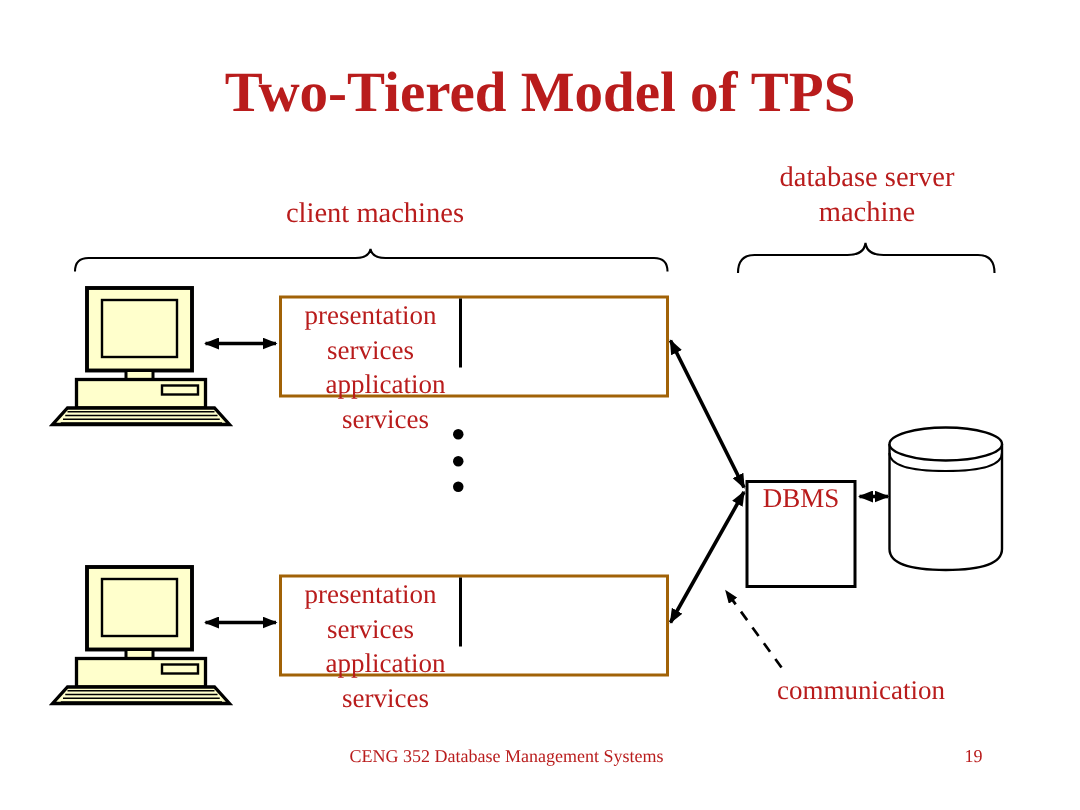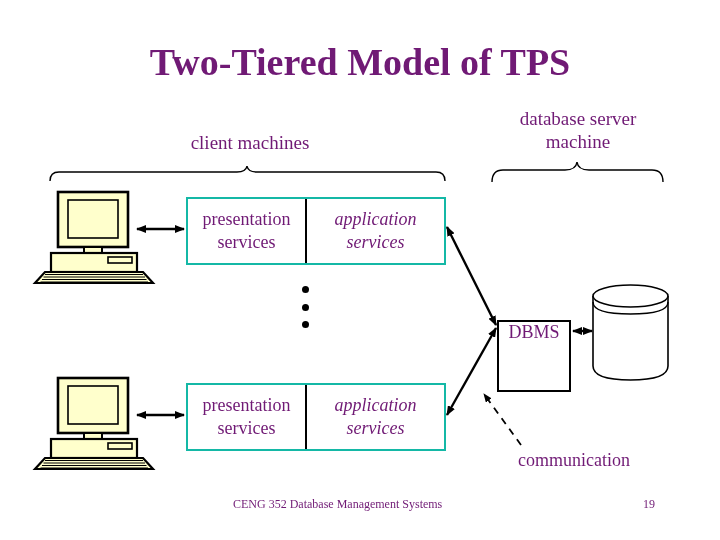--- a/index.html
+++ b/index.html
@@ -7,21 +7,21 @@
     padding: 0;
     background: #ffffff;
   }
   #slide {
     position: relative;
     width: 720px;
     height: 540px;
     background: #ffffff;
     overflow: hidden;
     font-family: "Liberation Serif", "DejaVu Serif", serif;
-    color: #701a75;
+    color: #b91c1c;
   }
   #slide svg.layer {
     position: absolute;
     left: 0;
     top: 0;
     width: 720px;
     height: 540px;
     pointer-events: none;
   }
   .abs { position: absolute; }
@@ -42,37 +42,38 @@
   .group-caption {
     text-align: center;
     font-size: 19px;
     line-height: 23px;
   }
   #caption-client { left: 140px; top: 131px; width: 220px; }
   #caption-server { left: 478px; top: 107px; width: 200px; }
 
   
   .svc-row {
-    border: 2px solid #14b8a6;
+    border: 2px solid #a16207;
     box-sizing: border-box;
     display: flex;
+    flex-direction: column;
   }
   .svc-cell {
     box-sizing: border-box;
     display: flex;
     flex-direction: column;
     align-items: center;
     justify-content: center;
     font-size: 18px;
     line-height: 23px;
     text-align: center;
     white-space: nowrap;
   }
   .svc-cell.left  { width: 120px; border-right: 2px solid #000; }
-  .svc-cell.right { width: 138px; font-style: italic; }
+  .svc-cell.right { width: 138px; }
   #svc-row-top    { left: 186px; top: 197px; width: 260px; height: 68px; }
   #svc-row-bottom { left: 186px; top: 383px; width: 260px; height: 68px; }
 
   
   #dbms-box {
     left: 497px; top: 296px; width: 74px; height: 72px;
     border: 2px solid #000;
     box-sizing: border-box;
     display: flex; align-items: flex-start; justify-content: center;
     font-size: 18px;

